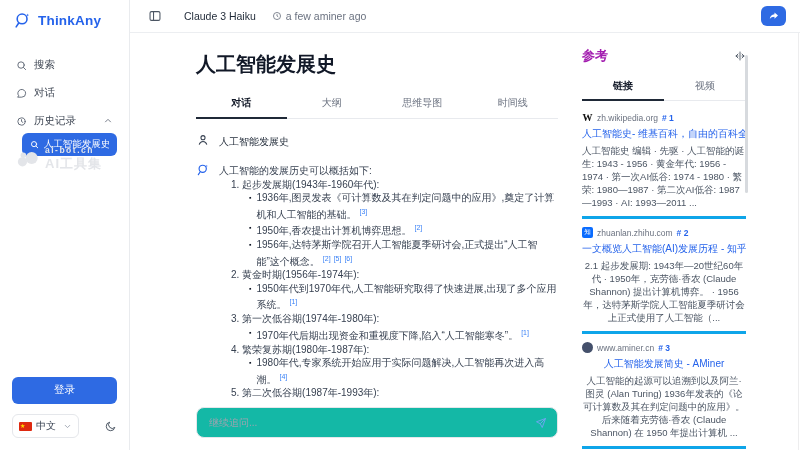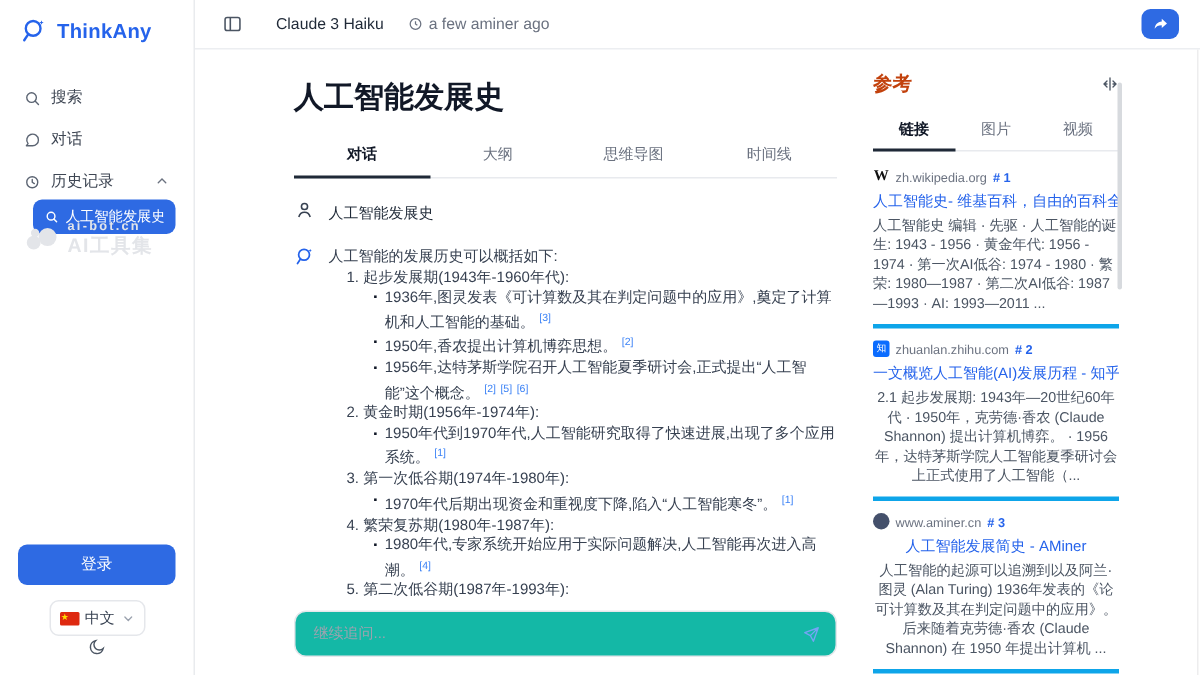--- a/index.html
+++ b/index.html
@@ -22,21 +22,21 @@
   .active-pill svg { width:9px; height:9px; stroke:#fff; }
   .pill-label { white-space:nowrap; overflow:hidden; }
 
   .watermark { position:absolute; top:145px; left:16px; display:flex; gap:5px; align-items:center; color:#e3e5e9; pointer-events:none; }
   .wm-mark svg { width:24px; height:20px; display:block; fill:#e3e5e9; }
   .wm-l1 { font-size:8.5px; font-weight:bold; letter-spacing:1.5px; }
   .wm-l2 { font-size:13px; font-weight:bold; letter-spacing:1px; }
 
   .side-bottom { margin-top:auto; padding:0 12px 12px; }
   .login-btn { display:block; width:100%; background:#2e6ae3; color:#fff; text-align:center; border:none; border-radius:6px; padding:6px 0 7px; font-size:10.5px; cursor:pointer; font-family:inherit; }
-  .lang-row { display:flex; align-items:center; margin-top:10px; gap:1px;flex-direction:column; }
+  .lang-row { display:flex; align-items:center; margin-top:10px; gap:25px; }
   .lang-pill { flex:1; display:flex; align-items:center; gap:4px; border:1px solid #e5e7eb; border-radius:6px; padding:4px 6px; font-size:10px; color:#374151; background:#fff; cursor:pointer; }
   .lang-chev { margin-left:auto; display:inline-flex; color:#9ca3af; }
   .lang-chev svg { width:9px; height:9px; }
   .flag { width:13px; height:9px; background:#de2910; display:inline-flex; align-items:center; justify-content:flex-start; padding-left:1px; border-radius:1px; color:#ffde00; font-size:6px; line-height:1; }
   .moon-btn { color:#4b5563; display:inline-flex; cursor:pointer; }
   .moon-btn svg { width:13px; height:13px; }
 
   
   .main { flex:1; display:flex; flex-direction:column; min-width:0; }
   .topbar { height:33px; min-height:33px; border-bottom:1px solid #eceef1; display:flex; align-items:center; padding:0 14px 0 18px; }
@@ -71,21 +71,21 @@
   .cite { color:#3b82f6; font-size:7px; margin-left:3px; cursor:pointer; }
   .input-box { height:31px; min-height:31px; border:1px solid #e5e7eb; border-radius:8px; display:flex; align-items:center; padding:0 10px; margin:6px 0 12px; background:#14b8a6; }
   .input-box input { flex:1; border:none; outline:none; font-size:10px; color:#374151; background:transparent; font-family:inherit; }
   .input-box input::placeholder { color:#9ca3af; }
   .send-btn { display:inline-flex; cursor:pointer; }
   .send-btn svg { width:12px; height:12px; }
 
   
   .refs-col { flex:1; padding:14px 54px 0 18px; position:relative; min-width:0; }
   .refs-col::after { content:""; position:absolute; right:1px; top:0; bottom:0; width:1px; background:#ededee; }
-  .refs-head { display:flex; align-items:center; justify-content:space-between; color:#c2410c; }
+  .refs-head { display:flex; align-items:center; justify-content:space-between; color:#a21caf; }
   .refs-title { font-size:13px; font-weight:bold; }
   .expand-btn { color:#4b5563; display:inline-flex; cursor:pointer; }
   .expand-btn svg { width:12px; height:12px; }
   .tabbar.small { margin-top:9px; }
   .tabbar.small .tab { font-size:10px; padding:5px 0 6px; }
   .refs-list { padding-top:3px; }
   .ref-item { padding:8px 0 7px; }
   .ref-item + .ref-item { border-top:3px solid #0ea5e9;text-align:center; }
   .ref-meta { display:flex; align-items:center; gap:4px; font-size:8.5px; color:#6b7280; }
   .fav { width:11px; height:11px; min-width:11px; display:inline-flex; align-items:center; justify-content:center; border-radius:50%; }
@@ -313,21 +313,20 @@
           <span class="expand-btn">
             <svg viewBox="0 0 24 24" fill="none" stroke="currentColor" stroke-width="1.8" stroke-linecap="round">
                 <path d="M12 4v16"></path>
                 <path d="M8 8l-4 4 4 4M4 12h4"></path>
                 <path d="M16 8l4 4-4 4M16 12h4"></path>
               </svg>
           </span>
         </div>
         <div class="tabbar small">
             <div class="tab active">链接</div>
-            <div class="tab">图片</div>
             <div class="tab">视频</div>
           </div>
         <div class="refs-list">
             <div class="ref-item">
               <div class="ref-meta">
                 <span class="fav fav-w">W</span>
                 <span class="ref-domain">zh.wikipedia.org</span>
                 <span class="ref-rank"># 1</span>
               </div>
               <div class="ref-title">人工智能史- 维基百科，自由的百科全书</div>

